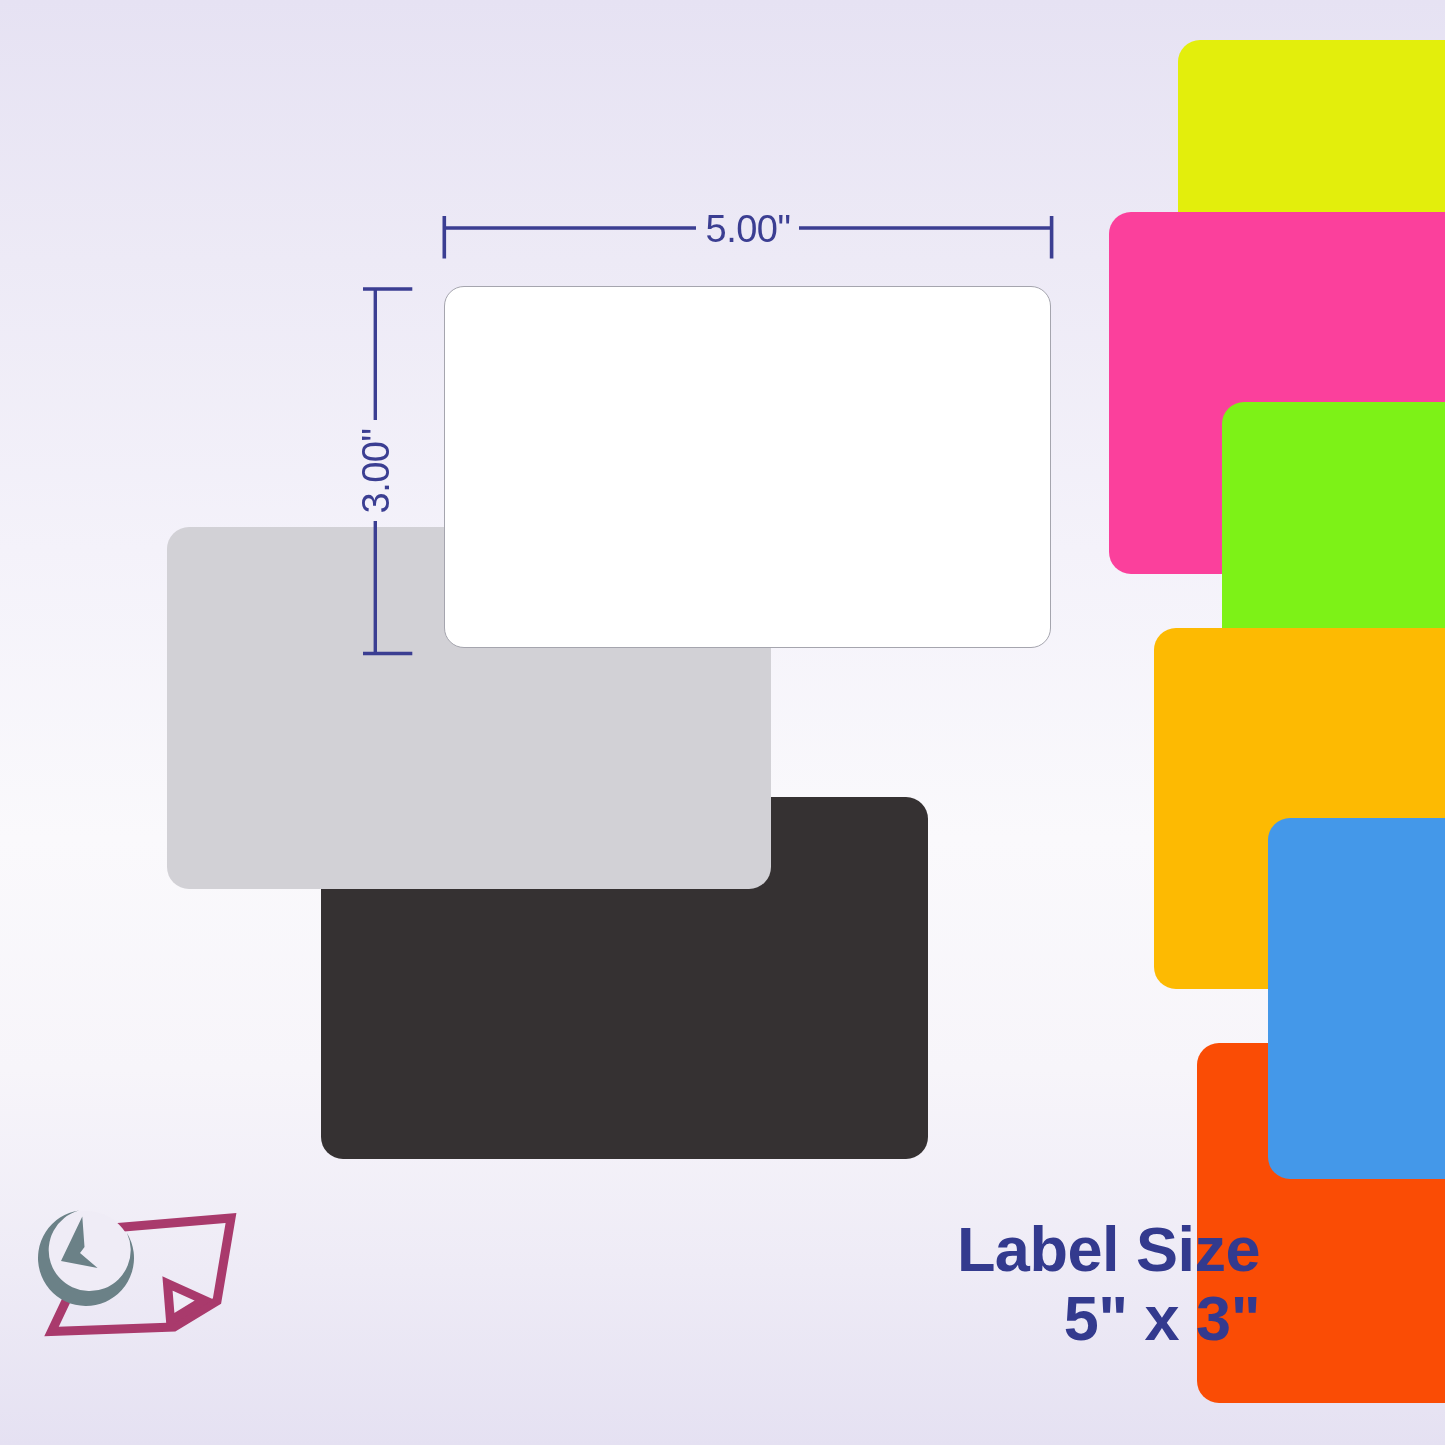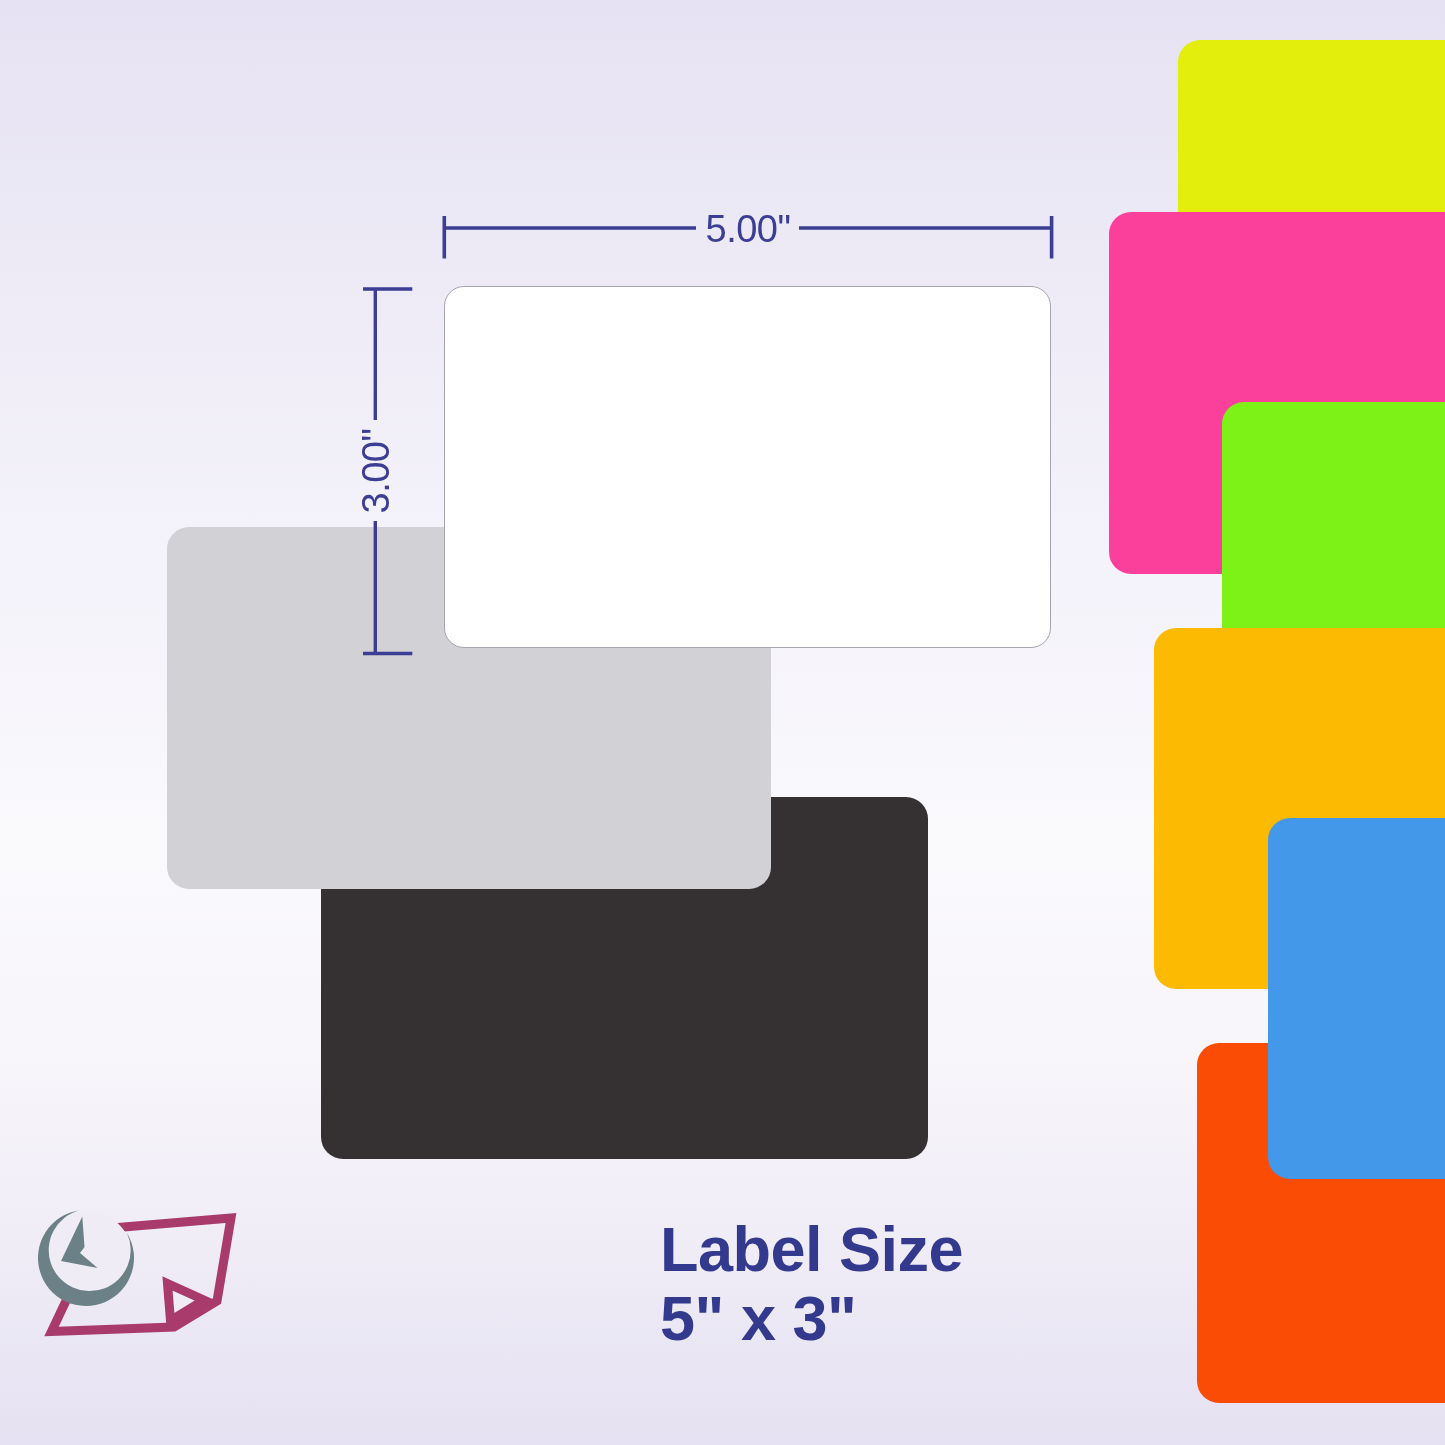--- a/index.html
+++ b/index.html
@@ -52,21 +52,21 @@
       <path d="M167.5 1283.5 L204 1300 L170.5 1320.5 Z" fill="#efecf6"></path>
     </g>
 
     <circle cx="86" cy="1258" r="47" fill="#efecf6"></circle>
 
     <path fill="#6b8187" d="M79.06 1210.50 A 48 48 0 1 0 126.93 1232.92 A 41 41 0 1 1 79.06 1210.50 Z"></path>
 
     <path fill="#6b8187" d="M82.3 1216.5 L84.5 1247 L80 1253 L97.6 1268.1 L61 1261 Z"></path>
   </svg>
 
-  <div style="position:absolute;left:660px;top:1215px;width:600px;text-align:left;z-index:10;
+  <div style="position:absolute;left:660px;top:1215px;width:600px;text-align:right;z-index:10;
       color:#333a8e;font-weight:bold;font-size:63px;line-height:69px;letter-spacing:-0.5px;">
 
     <div>Label Size</div>
 
     <div>5" x 3"</div>
   </div>
 
 </div>
 
 </body></html>

